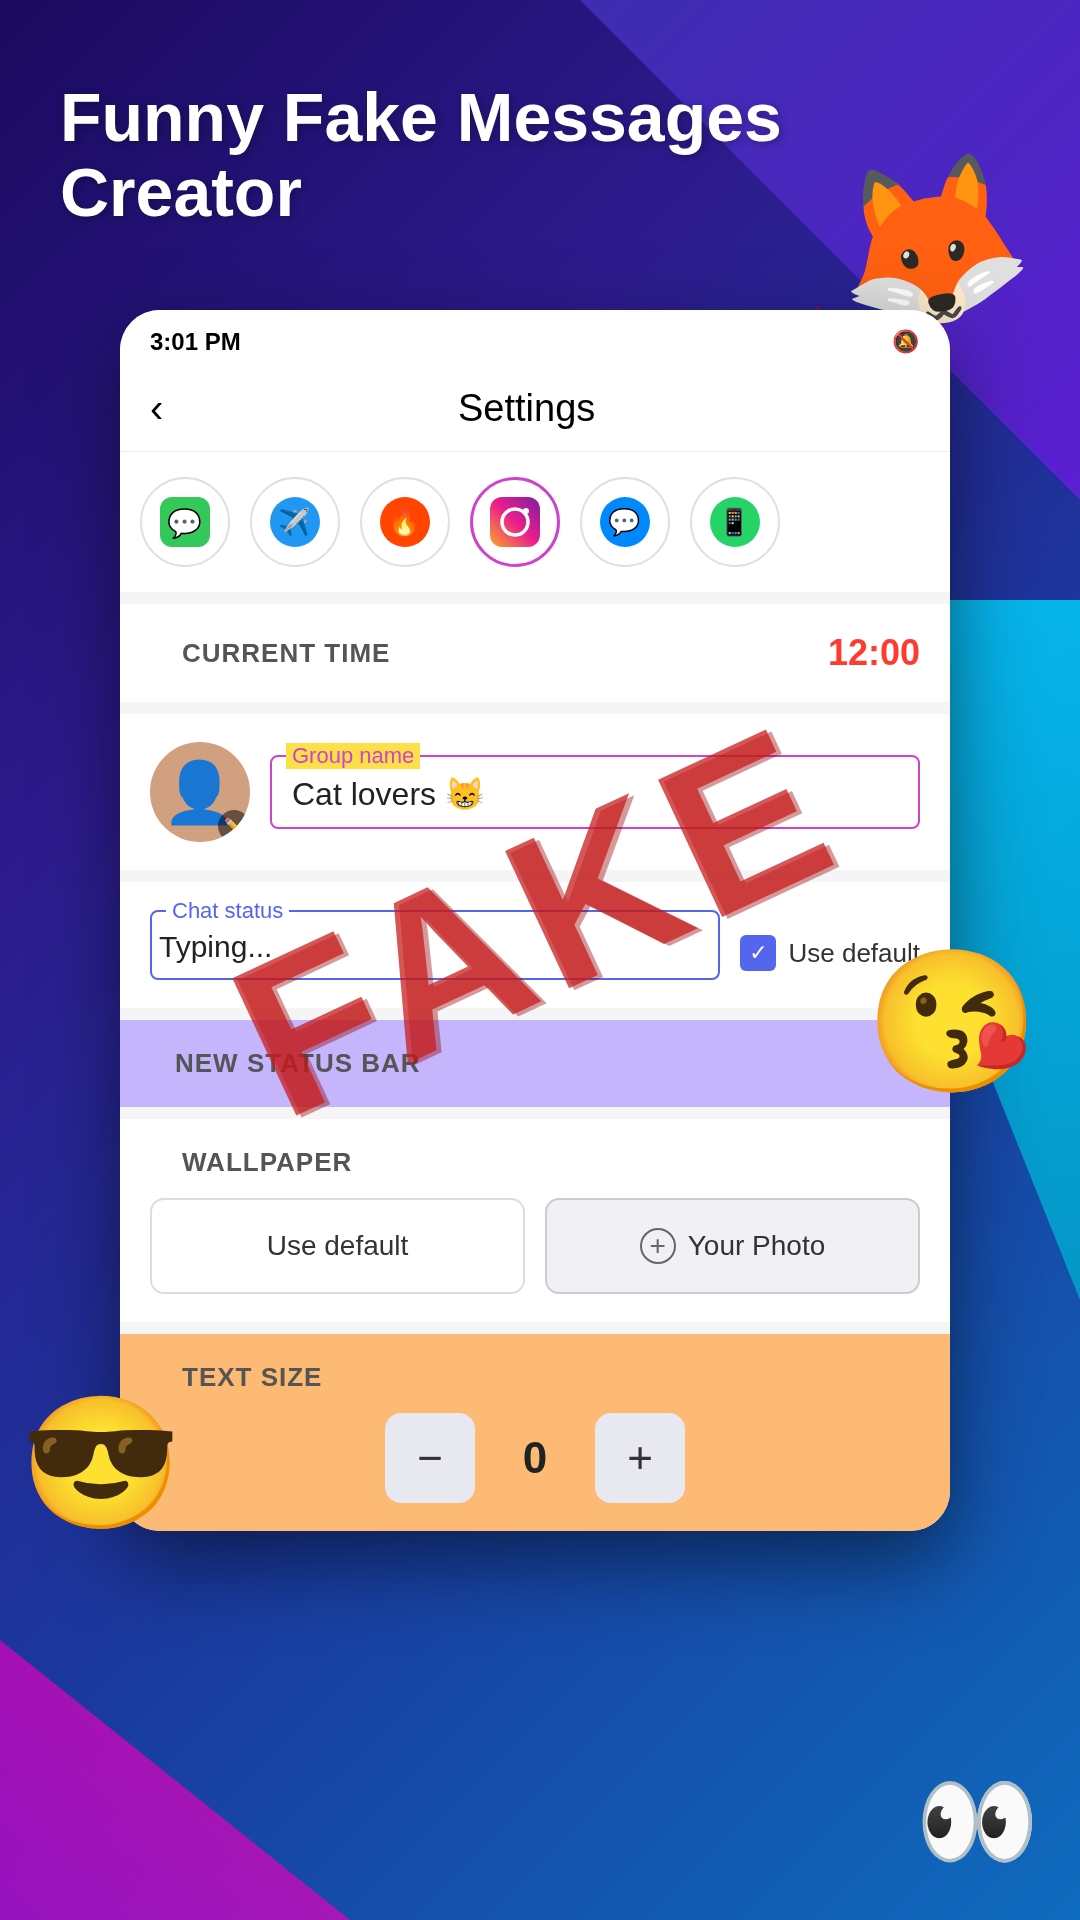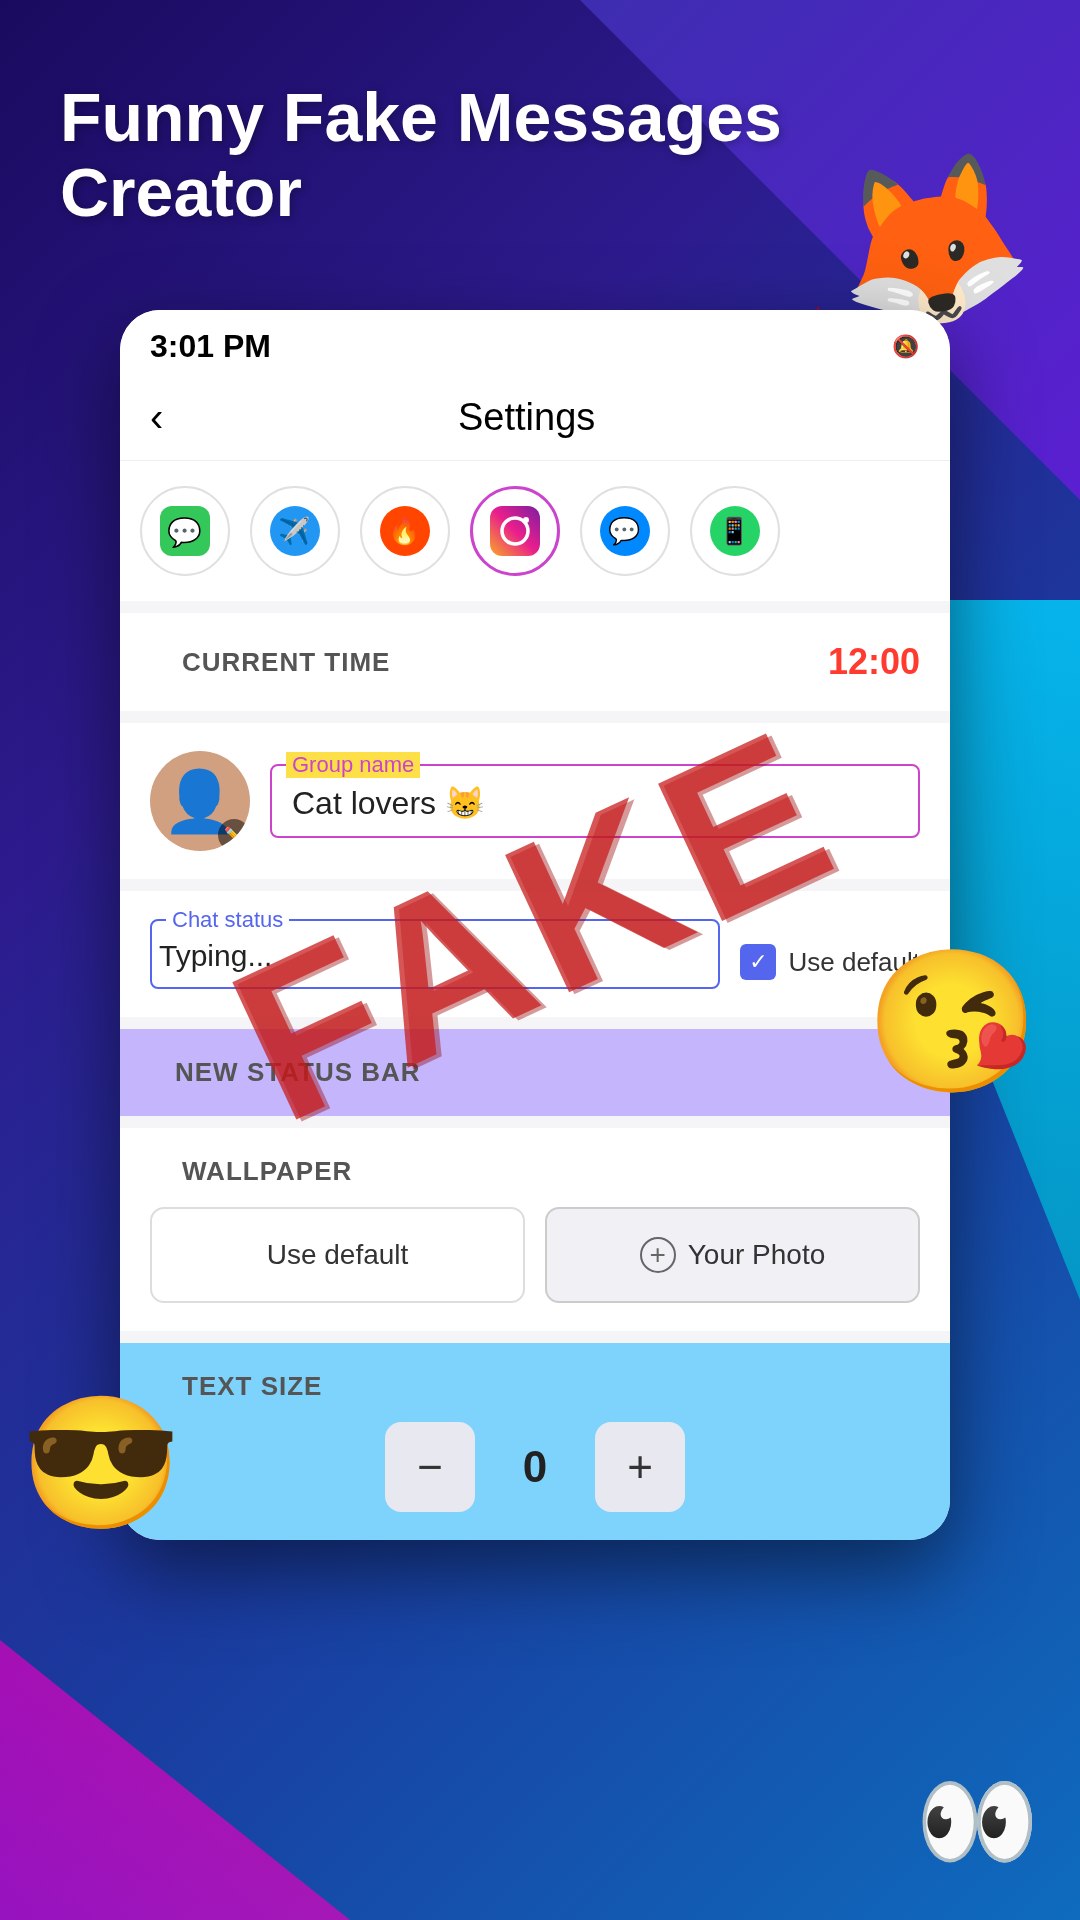--- a/index.html
+++ b/index.html
@@ -107,21 +107,21 @@
 
     
     .status-bar {
       background: white;
       padding: 18px 30px 10px;
       display: flex;
       align-items: center;
       justify-content: space-between;
     }
     .status-time {
-      font-size: 32px;
+      font-size: 24px;
       font-weight: 600;
       color: #000;
     }
     .status-icons {
       font-size: 22px;
       color: #000;
     }
 
     
     .header-bar {
@@ -351,21 +351,21 @@
       display: flex;
       align-items: center;
       justify-content: center;
       font-size: 28px;
       color: #666;
       line-height: 1;
     }
 
     
     .text-size-section {
-      background: #7dd3fc;
+      background: #fdba74;
       margin-top: 12px;
       padding: 28px 30px;
     }
     .text-size-controls {
       display: flex;
       align-items: center;
       justify-content: center;
       gap: 30px;
       margin-top: 20px;
     }

